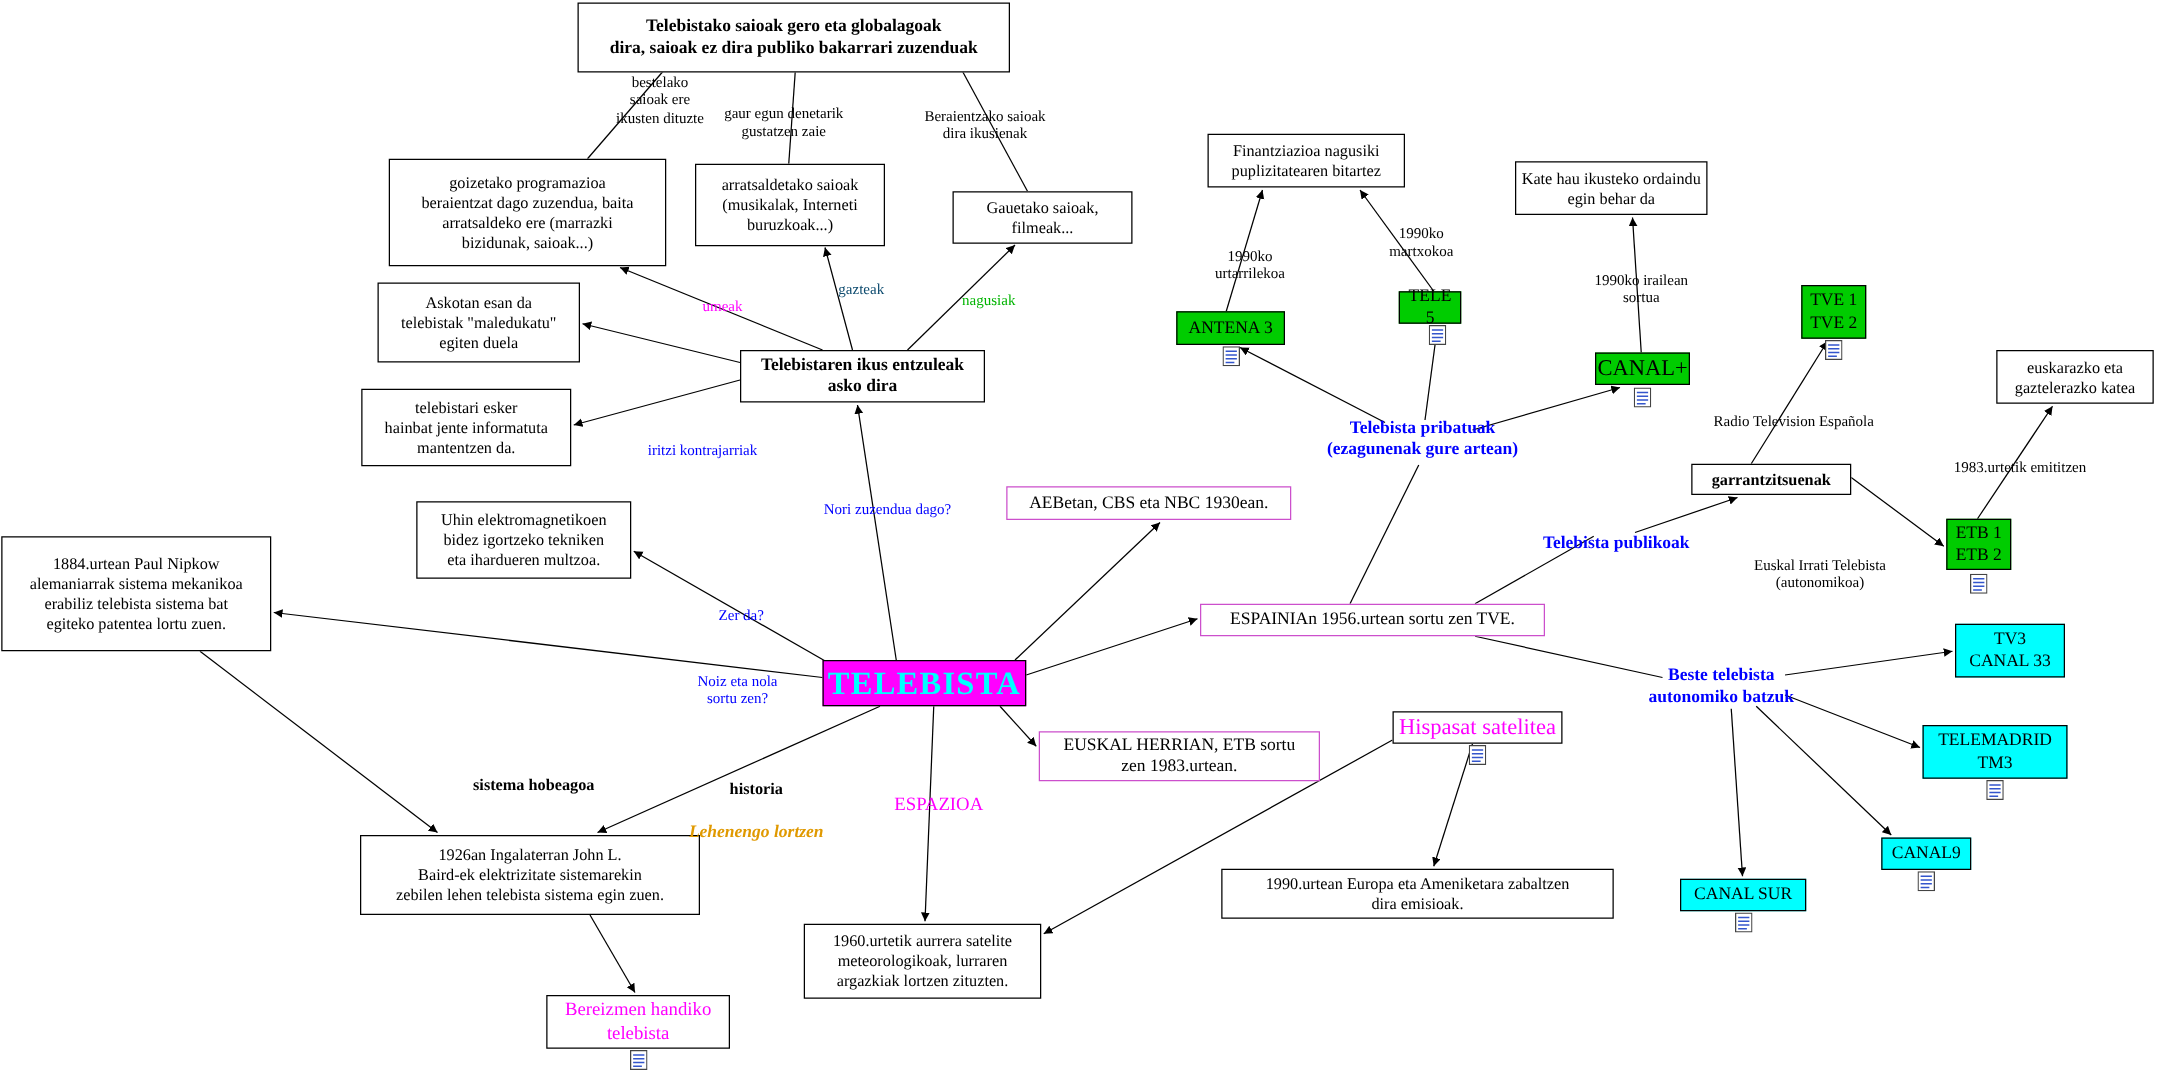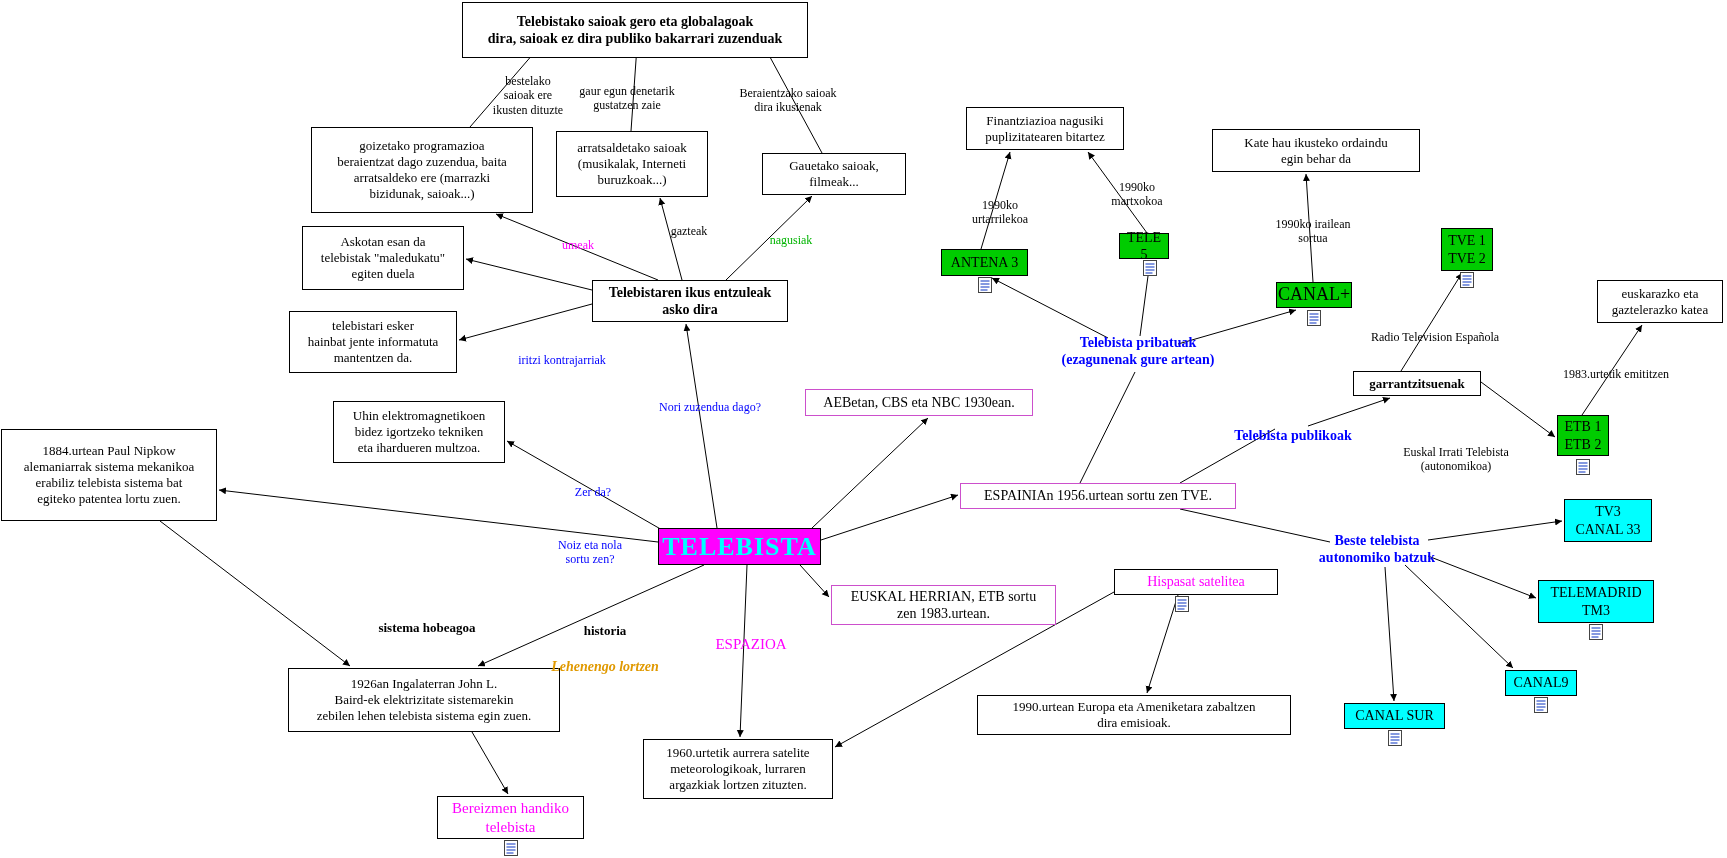--- a/index.html
+++ b/index.html
@@ -14,21 +14,21 @@
   .node.cyan{background:#00FFFF;}
   .node.pink{border-color:#CC4FCC;font-size:14px;}
   .node.magenta-text{color:#FF00FF;}
   .node.central{background:#FF00FF;color:#00FFFF;font-weight:bold;font-size:26px;letter-spacing:1px;}
   .lbl{position:absolute;transform:translate(-50%,-50%);text-align:center;white-space:pre-line;
        line-height:1.2;font-size:12px;color:#000;}
   .lbl.b{font-weight:bold;}
   .lbl.i{font-style:italic;}
   .lbl.c-blue{color:#0000FF;}
   .lbl.c-magenta{color:#FF00FF;}
-  .lbl.c-red{color:#000000;}
+  .lbl.c-red{color:#0c4a6e;}
   .lbl.c-green{color:#00B400;}
   .lbl.c-orange{color:#E09900;}
   .res-icon{position:absolute;width:14px;height:16px;display:block;}
 </style>
 </head>
 <body>
 
 <div class="canvas">
   <svg class="edges" xmlns="http://www.w3.org/2000/svg" width="1727" height="858" viewBox="0 0 1727 858">
     <defs>
@@ -100,21 +100,21 @@
 bidez igortzeko tekniken
 eta ihardueren multzoa.</div>
       <div class="node" style="left: 1px; top: 429px; width: 216px; height: 92px;">1884.urtean Paul Nipkow
 alemaniarrak sistema mekanikoa
 erabiliz telebista sistema bat
 egiteko patentea lortu zuen.</div>
       <div class="node central" style="left: 658px; top: 528px; width: 163px; height: 37px;">TELEBISTA</div>
       <div class="node pink" style="left: 805px; top: 389px; width: 228px; height: 27px;">AEBetan, CBS eta NBC 1930ean.</div>
       <div class="node" style="left: 966px; top: 107px; width: 158px; height: 43px;">Finantziazioa nagusiki
 puplizitatearen bitartez</div>
-      <div class="node" style="left: 1212px; top: 129px; width: 208px; height: 43px;">Kate hau ikusteko ordaindu
+      <div class="node" style="left: 1212px; top: 129px; width: 154px; height: 43px;">Kate hau ikusteko ordaindu
 egin behar da</div>
       <div class="node green" style="left: 941px; top: 249px; width: 87px; height: 27px; font-size: 14px;">ANTENA 3</div>
       <span class="res-icon" style="left: 977.5px; top: 277px;"><svg width="14" height="16" viewBox="0 0 14 16" xmlns="http://www.w3.org/2000/svg">
           <rect x="0.5" y="0.5" width="13" height="15" fill="#ffffff" stroke="#444444"></rect>
           <line x1="2.5" y1="4" x2="11.5" y2="4" stroke="#3355CC" stroke-width="1.2"></line>
           <line x1="2.5" y1="7" x2="11.5" y2="7" stroke="#3355CC" stroke-width="1.2"></line>
           <line x1="2.5" y1="10" x2="11.5" y2="10" stroke="#3355CC" stroke-width="1.2"></line>
           <line x1="2.5" y1="13" x2="9.5" y2="13" stroke="#3355CC" stroke-width="1.2"></line>
         </svg></span>
       <div class="node green" style="left: 1119px; top: 233px; width: 50px; height: 26px; font-size: 14px;">TELE 5</div>
@@ -150,21 +150,21 @@
       <span class="res-icon" style="left: 1576px; top: 459px;"><svg width="14" height="16" viewBox="0 0 14 16" xmlns="http://www.w3.org/2000/svg">
           <rect x="0.5" y="0.5" width="13" height="15" fill="#ffffff" stroke="#444444"></rect>
           <line x1="2.5" y1="4" x2="11.5" y2="4" stroke="#3355CC" stroke-width="1.2"></line>
           <line x1="2.5" y1="7" x2="11.5" y2="7" stroke="#3355CC" stroke-width="1.2"></line>
           <line x1="2.5" y1="10" x2="11.5" y2="10" stroke="#3355CC" stroke-width="1.2"></line>
           <line x1="2.5" y1="13" x2="9.5" y2="13" stroke="#3355CC" stroke-width="1.2"></line>
         </svg></span>
       <div class="node pink" style="left: 960px; top: 483px; width: 276px; height: 26px;">ESPAINIAn 1956.urtean sortu zen TVE.</div>
       <div class="node pink" style="left: 831px; top: 585px; width: 225px; height: 40px;">EUSKAL HERRIAN, ETB sortu
 zen 1983.urtean.</div>
-      <div class="node magenta-text" style="left: 1114px; top: 569px; width: 164px; height: 26px; font-size: 14px; text-align: right;">Hispasat satelitea</div>
+      <div class="node magenta-text" style="left: 1114px; top: 569px; width: 136px; height: 26px; font-size: 18px; text-align: right;">Hispasat satelitea</div>
       <span class="res-icon" style="left: 1175px; top: 596px;"><svg width="14" height="16" viewBox="0 0 14 16" xmlns="http://www.w3.org/2000/svg">
           <rect x="0.5" y="0.5" width="13" height="15" fill="#ffffff" stroke="#444444"></rect>
           <line x1="2.5" y1="4" x2="11.5" y2="4" stroke="#3355CC" stroke-width="1.2"></line>
           <line x1="2.5" y1="7" x2="11.5" y2="7" stroke="#3355CC" stroke-width="1.2"></line>
           <line x1="2.5" y1="10" x2="11.5" y2="10" stroke="#3355CC" stroke-width="1.2"></line>
           <line x1="2.5" y1="13" x2="9.5" y2="13" stroke="#3355CC" stroke-width="1.2"></line>
         </svg></span>
       <div class="node cyan" style="left: 1564px; top: 499px; width: 88px; height: 43px; font-size: 14px;">TV3
 CANAL 33</div>
       <div class="node cyan" style="left: 1538px; top: 580px; width: 116px; height: 43px; font-size: 14px;">TELEMADRID
@@ -204,21 +204,21 @@
 telebista</div>
       <span class="res-icon" style="left: 503.5px; top: 840px;"><svg width="14" height="16" viewBox="0 0 14 16" xmlns="http://www.w3.org/2000/svg">
           <rect x="0.5" y="0.5" width="13" height="15" fill="#ffffff" stroke="#444444"></rect>
           <line x1="2.5" y1="4" x2="11.5" y2="4" stroke="#3355CC" stroke-width="1.2"></line>
           <line x1="2.5" y1="7" x2="11.5" y2="7" stroke="#3355CC" stroke-width="1.2"></line>
           <line x1="2.5" y1="10" x2="11.5" y2="10" stroke="#3355CC" stroke-width="1.2"></line>
           <line x1="2.5" y1="13" x2="9.5" y2="13" stroke="#3355CC" stroke-width="1.2"></line>
         </svg></span>
     </div>
   <div id="labels-layer">
-      <div class="lbl c-black" style="left: 528px; top: 96px;">bestelako
+      <div class="lbl c-black" style="left: 528px; top: 80px;">bestelako
 saioak ere
 ikusten dituzte</div>
       <div class="lbl c-black" style="left: 627px; top: 98px;">gaur egun denetarik
 gustatzen zaie</div>
       <div class="lbl c-black" style="left: 788px; top: 100px;">Beraientzako saioak
 dira ikusienak</div>
       <div class="lbl c-magenta" style="left: 578px; top: 245px;">umeak</div>
       <div class="lbl c-red" style="left: 689px; top: 231px;">gazteak</div>
       <div class="lbl c-green" style="left: 791px; top: 240px;">nagusiak</div>
       <div class="lbl c-blue" style="left: 562px; top: 360px;">iritzi kontrajarriak</div>

